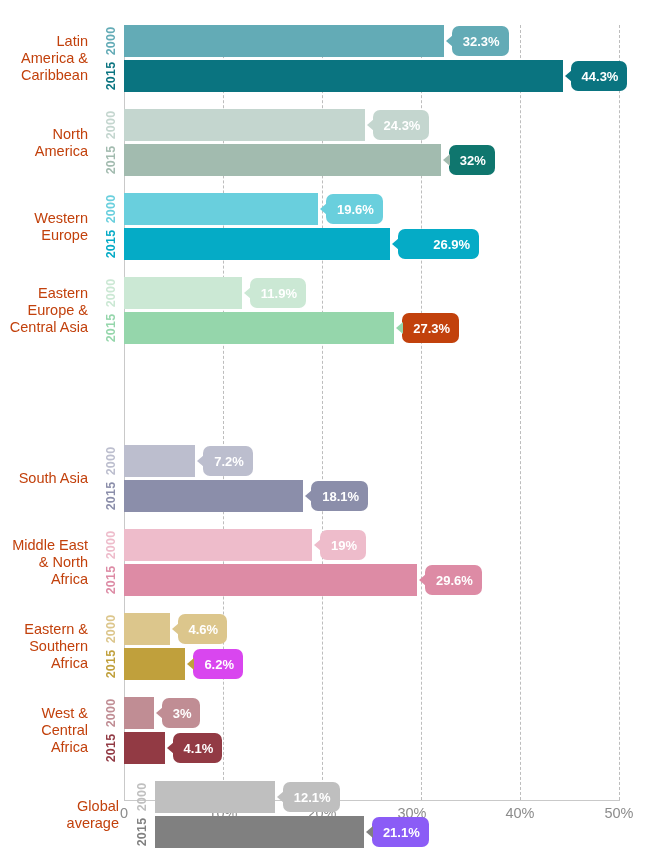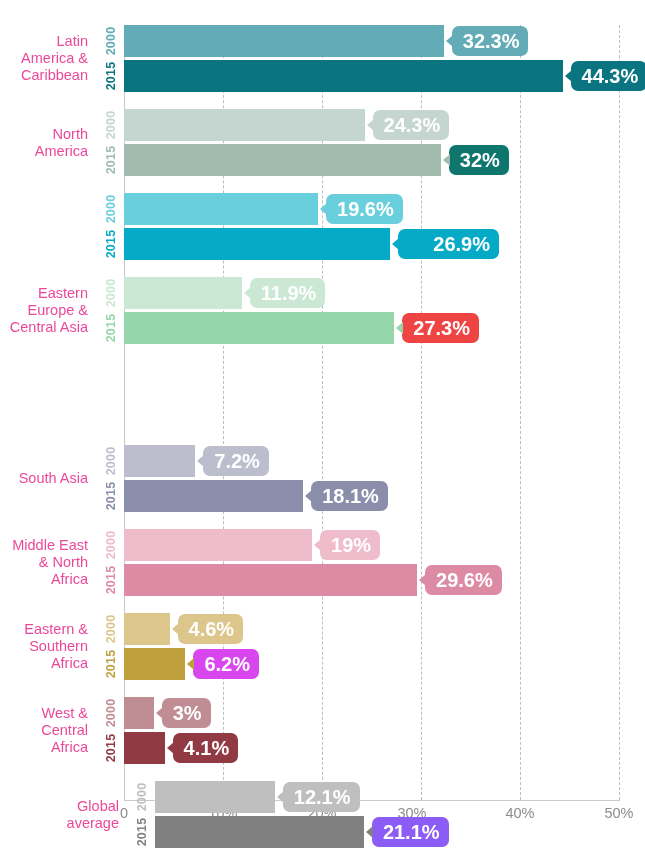--- a/index.html
+++ b/index.html
@@ -70,21 +70,21 @@
     left: 0;
     width: 645px;
   }
   .group-label {
     position: absolute;
     left: 0;
     width: 88px;
     text-align: right;
     font-size: 14.5px;
     line-height: 17px;
-    color: #ec4899;
+    color: #c2410c;
     font-weight: 400;
   }
   .year-label {
     position: absolute;
     left: 0;
     width: 32px;
     height: 16px;
     font-size: 12.5px;
     font-weight: 700;
     letter-spacing: 0.2px;
@@ -109,21 +109,21 @@
   .callout {
     position: absolute;
     top: 1px;
     height: 30px;
     border-radius: 7px;
     display: flex;
     align-items: center;
     justify-content: center;
     padding: 0 9px 0 11px;
     color: #ffffff;
-    font-size: 20px;
+    font-size: 13px;
     font-weight: 700;
     white-space: nowrap;
   }
   .callout::before {
     content: "";
     position: absolute;
     left: -6px;
     top: 50%;
     transform: translateY(-50%);
     width: 0; height: 0;
@@ -188,20 +188,24 @@
       </div>
       <div class="year-label" style="left: 96px; top: 43px; transform: rotate(-90deg); color: rgb(162, 187, 175);">2015</div>
       <div class="bar-row" style="top: 35px; width: 525px;">
         <div class="bar" style="width: 316.8px; background: rgb(162, 187, 175);"></div>
         <div class="callout" style="left: 324.8px; background: #0f766e; color: rgb(162, 187, 175);">
           <span style="color: rgb(255, 255, 255); position: relative;">32%</span>
         </div>
       </div>
     </div>
     <div class="group" style="top: 193px; height: 67px;">
+      <div class="group-label" style="top: 16.5px;">
+        <div>Western</div>
+        <div>Europe</div>
+      </div>
       <div class="year-label" style="left: 96px; top: 8px; transform: rotate(-90deg); color: rgb(105, 207, 221);">2000</div>
       <div class="bar-row" style="top: 0px; width: 525px;">
         <div class="bar" style="width: 194.04px; background: rgb(105, 207, 221);"></div>
         <div class="callout" style="left: 202.04px; background: rgb(105, 207, 221); color: rgb(105, 207, 221);">
           <span style="color: rgb(255, 255, 255); position: relative;">19.6%</span>
         </div>
       </div>
       <div class="year-label" style="left: 96px; top: 43px; transform: rotate(-90deg); color: rgb(5, 171, 198);">2015</div>
       <div class="bar-row" style="top: 35px; width: 525px;">
         <div class="bar" style="width: 266.31px; background: rgb(5, 171, 198);"></div>
@@ -219,21 +223,21 @@
       <div class="year-label" style="left: 96px; top: 8px; transform: rotate(-90deg); color: rgb(203, 232, 212);">2000</div>
       <div class="bar-row" style="top: 0px; width: 525px;">
         <div class="bar" style="width: 117.81px; background: rgb(203, 232, 212);"></div>
         <div class="callout" style="left: 125.81px; background: rgb(203, 232, 212); color: rgb(203, 232, 212);">
           <span style="color: rgb(255, 255, 255); position: relative;">11.9%</span>
         </div>
       </div>
       <div class="year-label" style="left: 96px; top: 43px; transform: rotate(-90deg); color: rgb(149, 214, 171);">2015</div>
       <div class="bar-row" style="top: 35px; width: 525px;">
         <div class="bar" style="width: 270.27px; background: rgb(149, 214, 171);"></div>
-        <div class="callout" style="left: 278.27px; background: #ef4444; color: rgb(149, 214, 171);">
+        <div class="callout" style="left: 278.27px; background: #c2410c; color: rgb(149, 214, 171);">
           <span style="color: rgb(255, 255, 255); position: relative;">27.3%</span>
         </div>
       </div>
     </div>
     <div class="group" style="top: 445px; height: 67px;">
       <div class="group-label" style="top: 25px;">
         <div>South Asia</div>
       </div>
       <div class="year-label" style="left: 96px; top: 8px; transform: rotate(-90deg); color: rgb(188, 190, 206);">2000</div>
       <div class="bar-row" style="top: 0px; width: 525px;">

